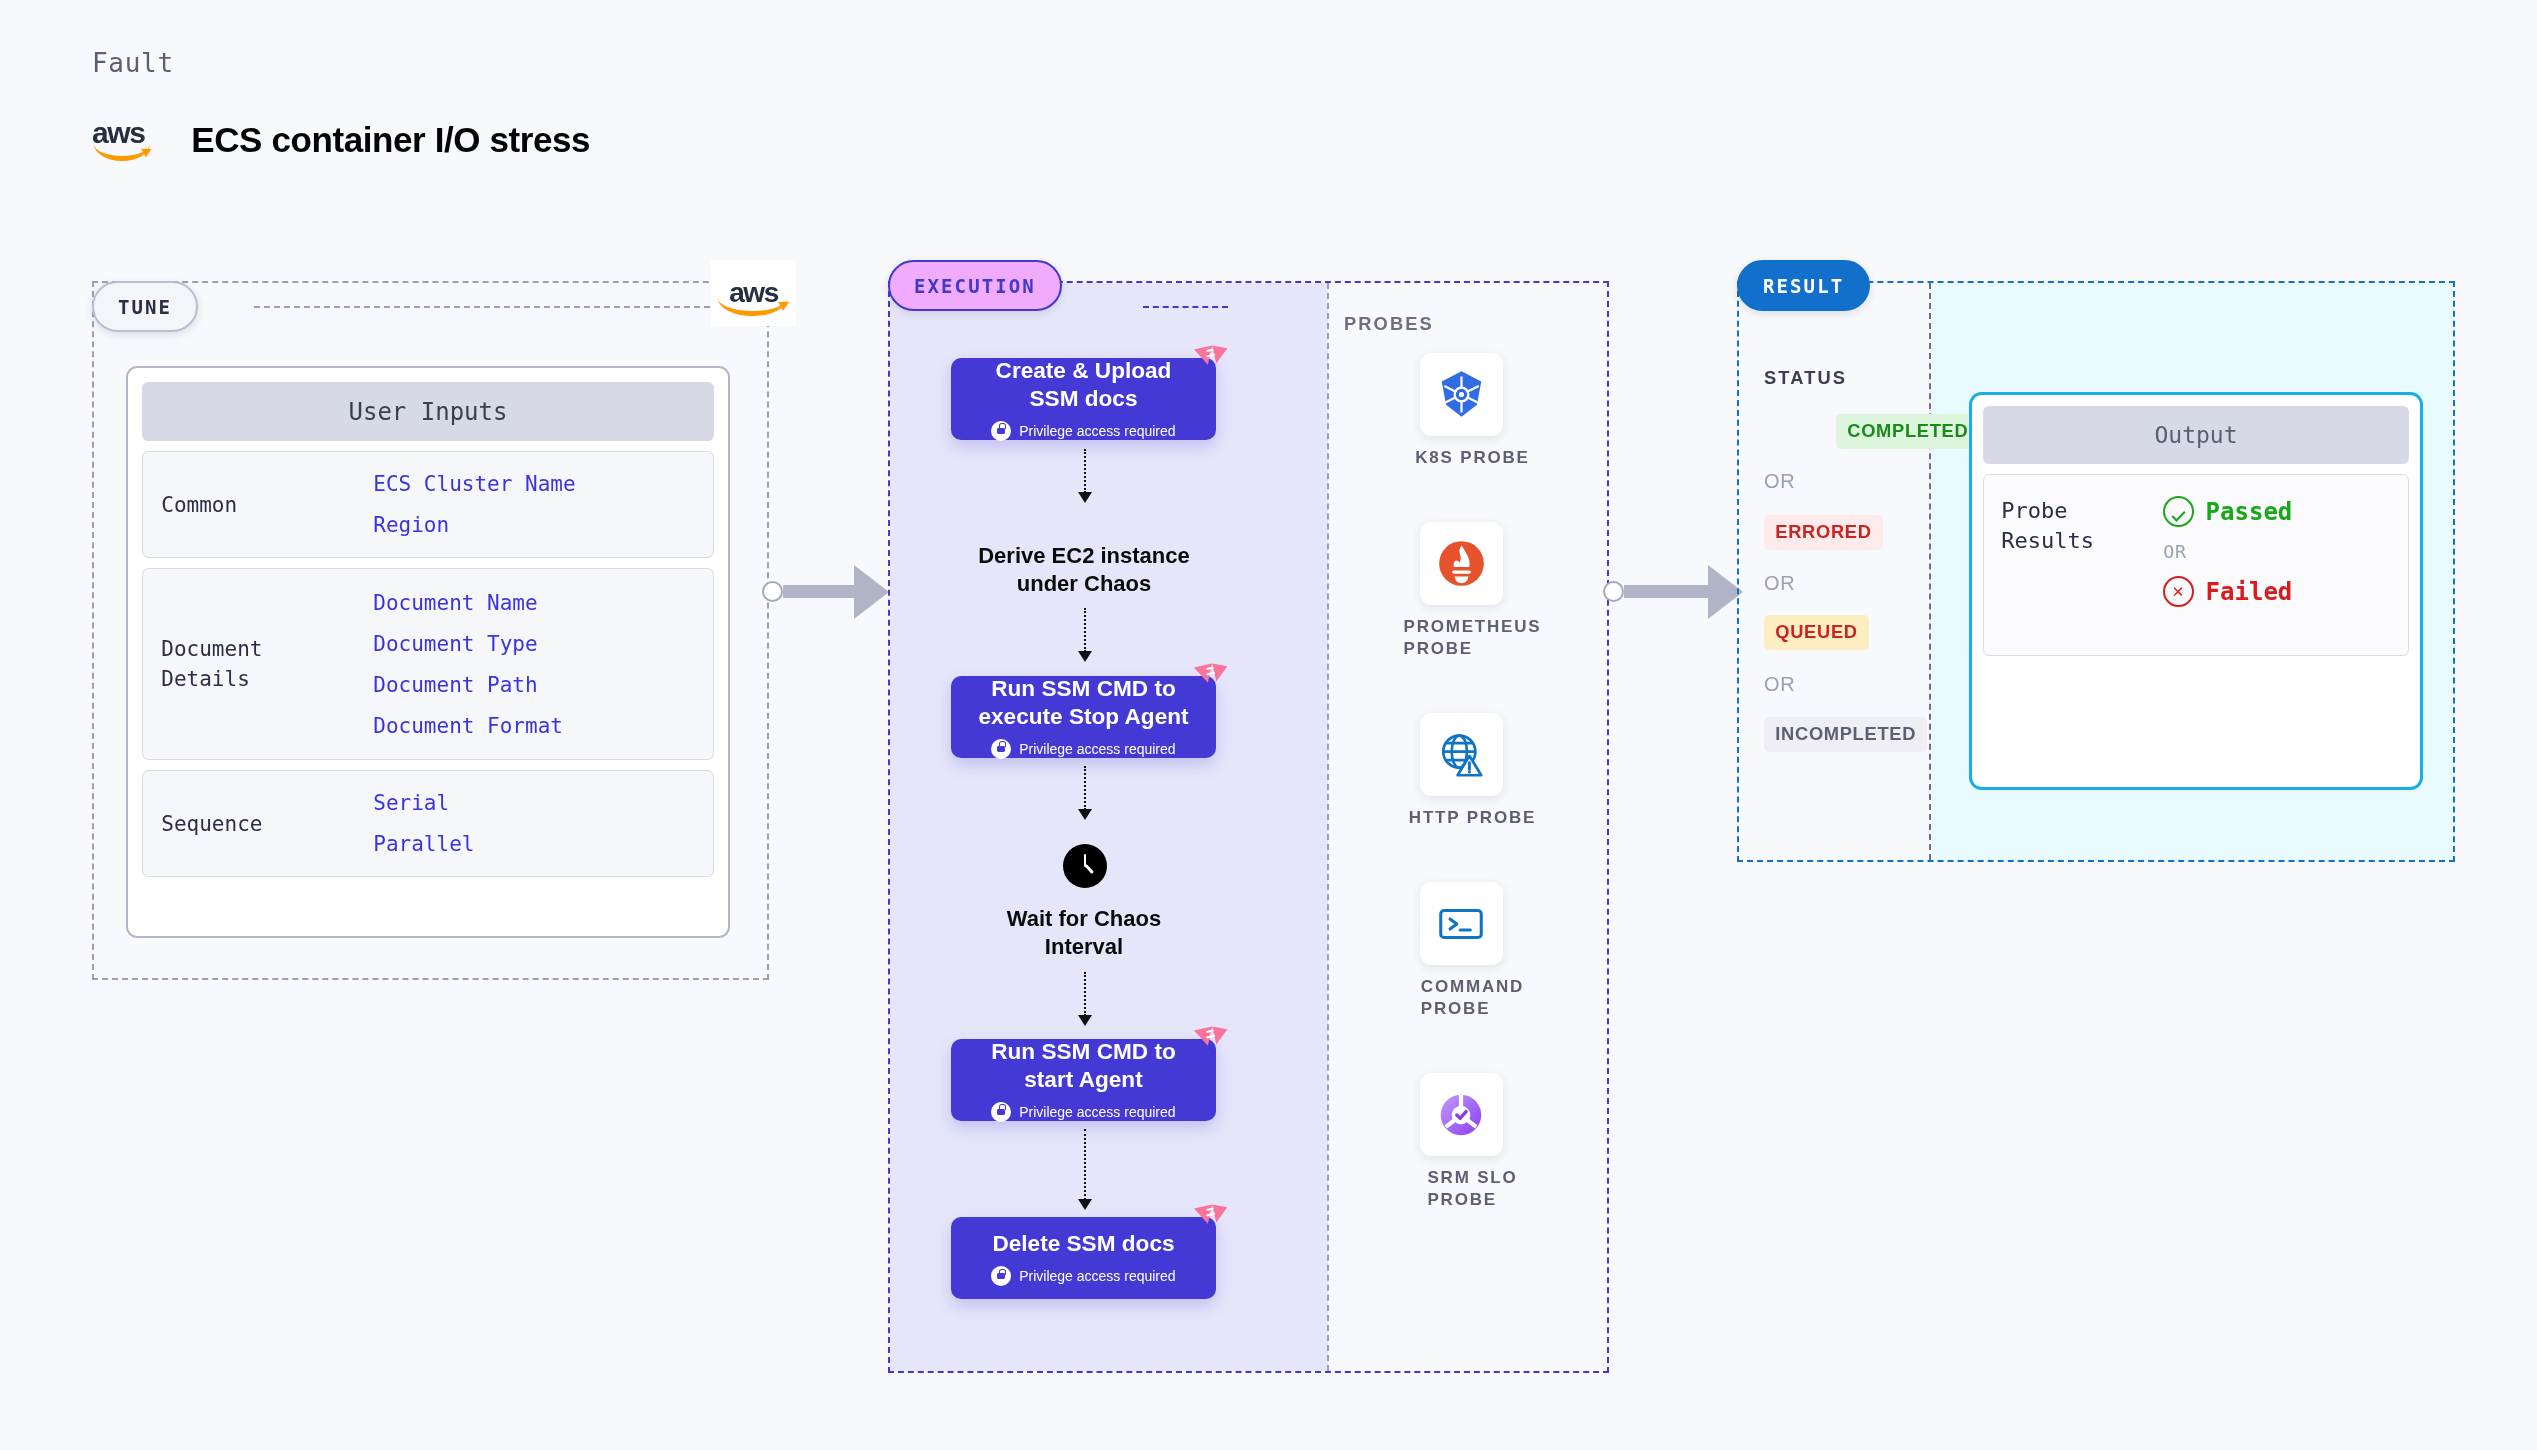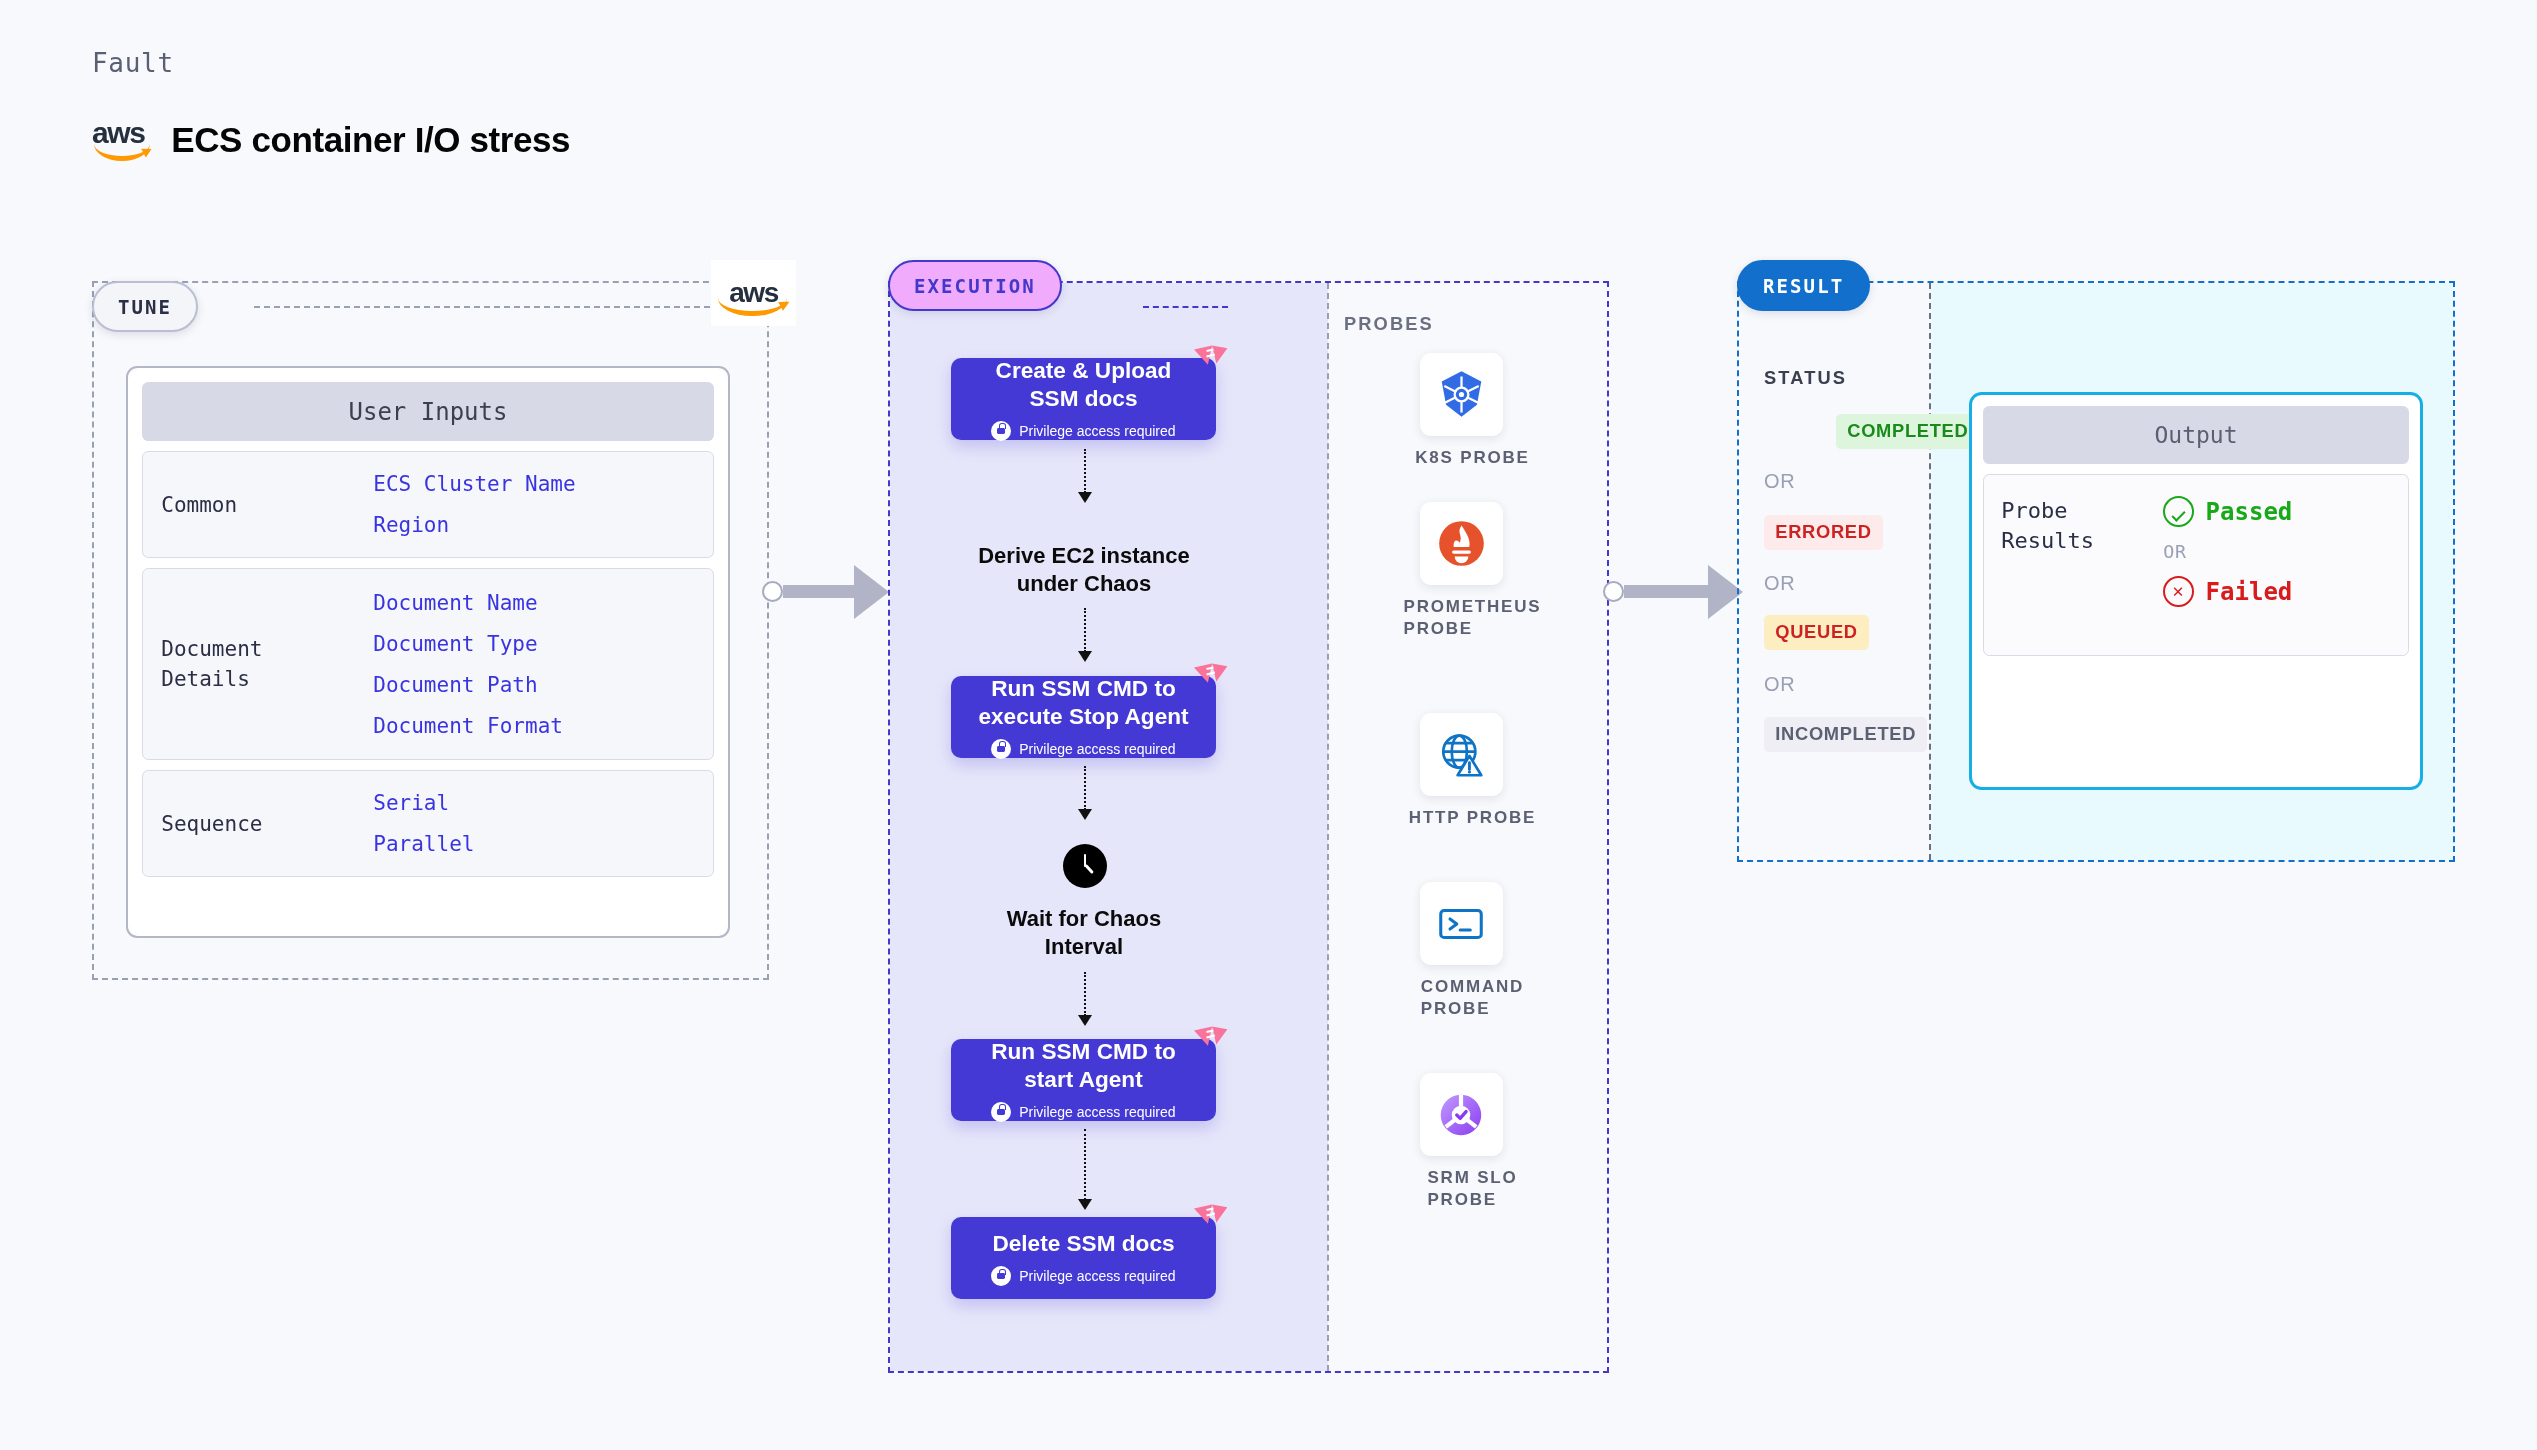--- a/index.html
+++ b/index.html
@@ -25,21 +25,21 @@
   }
   .aws-logo .smile {
     position: absolute; left: 2.1px; top: 25.4px; width: 56px; height: 17px;
     border-bottom: 5.6px solid #ff9900; border-radius: 0 0 50% 50%/0 0 100% 100%;
   }
   .aws-logo .smile:after {
     content:""; position:absolute; right:-2.1px; top:1.4px;
     border-left: 9.2px solid #ff9900; border-top: 5px solid transparent;
     border-bottom: 5px solid transparent; transform: rotate(-28deg);
   }
-  .hdr-title { font-size: 35px; font-weight: bold; color: #050505; letter-spacing: -0.4px; }
+  .hdr-title { font-size: 35px; font-weight: bold; color: #050505; letter-spacing: -0.4px; margin-left: 20px; }
 
   
   .badge {
     position: absolute; z-index: 8;
     display: flex; align-items: center; justify-content: center;
     font-family: "DejaVu Sans Mono", monospace; font-weight: bold;
     letter-spacing: 2.1px; font-size: 19px;
     border-radius: 705px; padding: 0 24px; height: 51px;
     box-shadow: 0 2.8px 8.5px rgba(40,40,90,.13);
   }
@@ -350,21 +350,21 @@
           <path d="M32 11 L32 24 M32 40 L32 53 M12 22 L26 29 M38 35 L52 42 M12 42 L26 35 M38 29 L52 22"></path>
         </g>
         <circle cx="32" cy="32" r="3" fill="#ffffff"></circle>
       </svg>
     </div>
     <div class="plabel">
       <span>K8S</span> <span>PROBE</span>
     </div>
   </div>
 
-  <div class="probe" style="left:1380px; top:502px;">
+  <div class="probe" style="left:1380px; top:522px;">
     <div class="tile">
       <svg width="55" height="55" viewBox="0 0 64 64">
         <circle cx="32" cy="32" r="26" fill="#e6522c"></circle>
         <path d="M32 11 C26 20 34 22 30 31 C26 26 22 29 23 36 L41 36 C43 28 38 20 32 11Z" fill="#fff"></path>
         <rect x="21" y="40" width="22" height="4" rx="2" fill="#fff"></rect>
         <path d="M24 47 h16 a8 8 0 0 1 -16 0Z" fill="#fff"></path>
       </svg>
     </div>
     <div class="plabel">
       <span>PROMETHEUS</span><br><span>PROBE</span>

